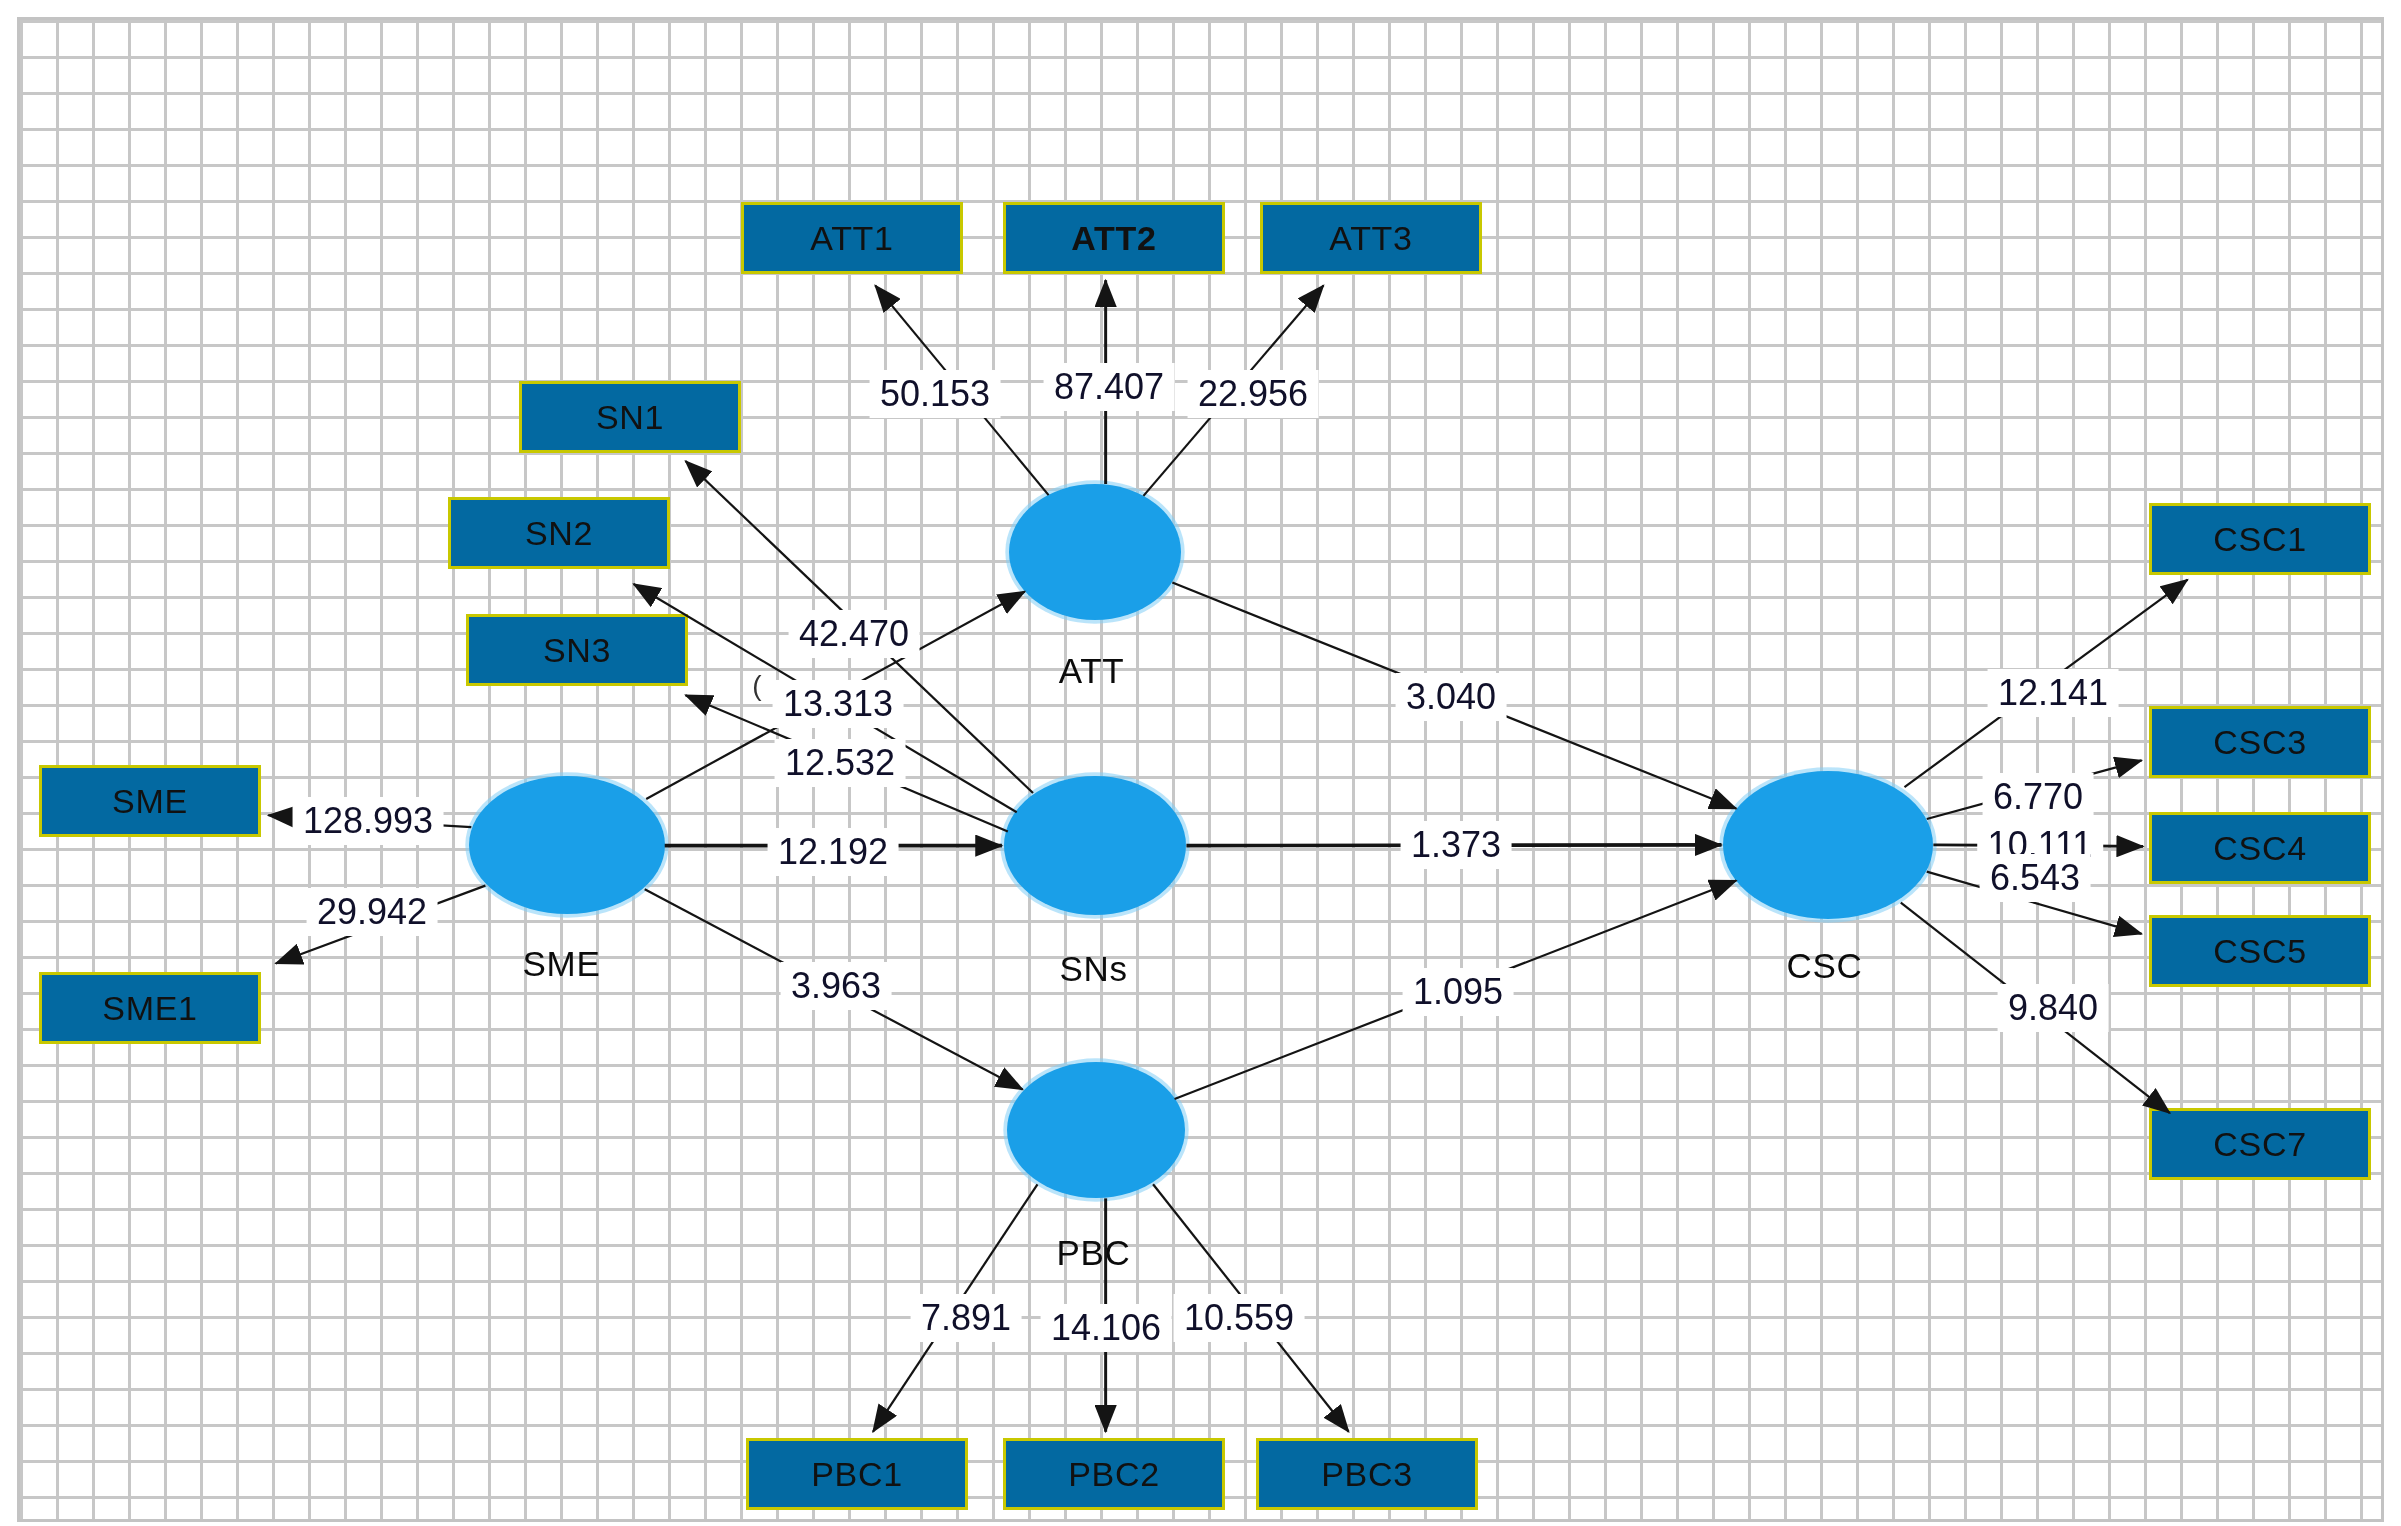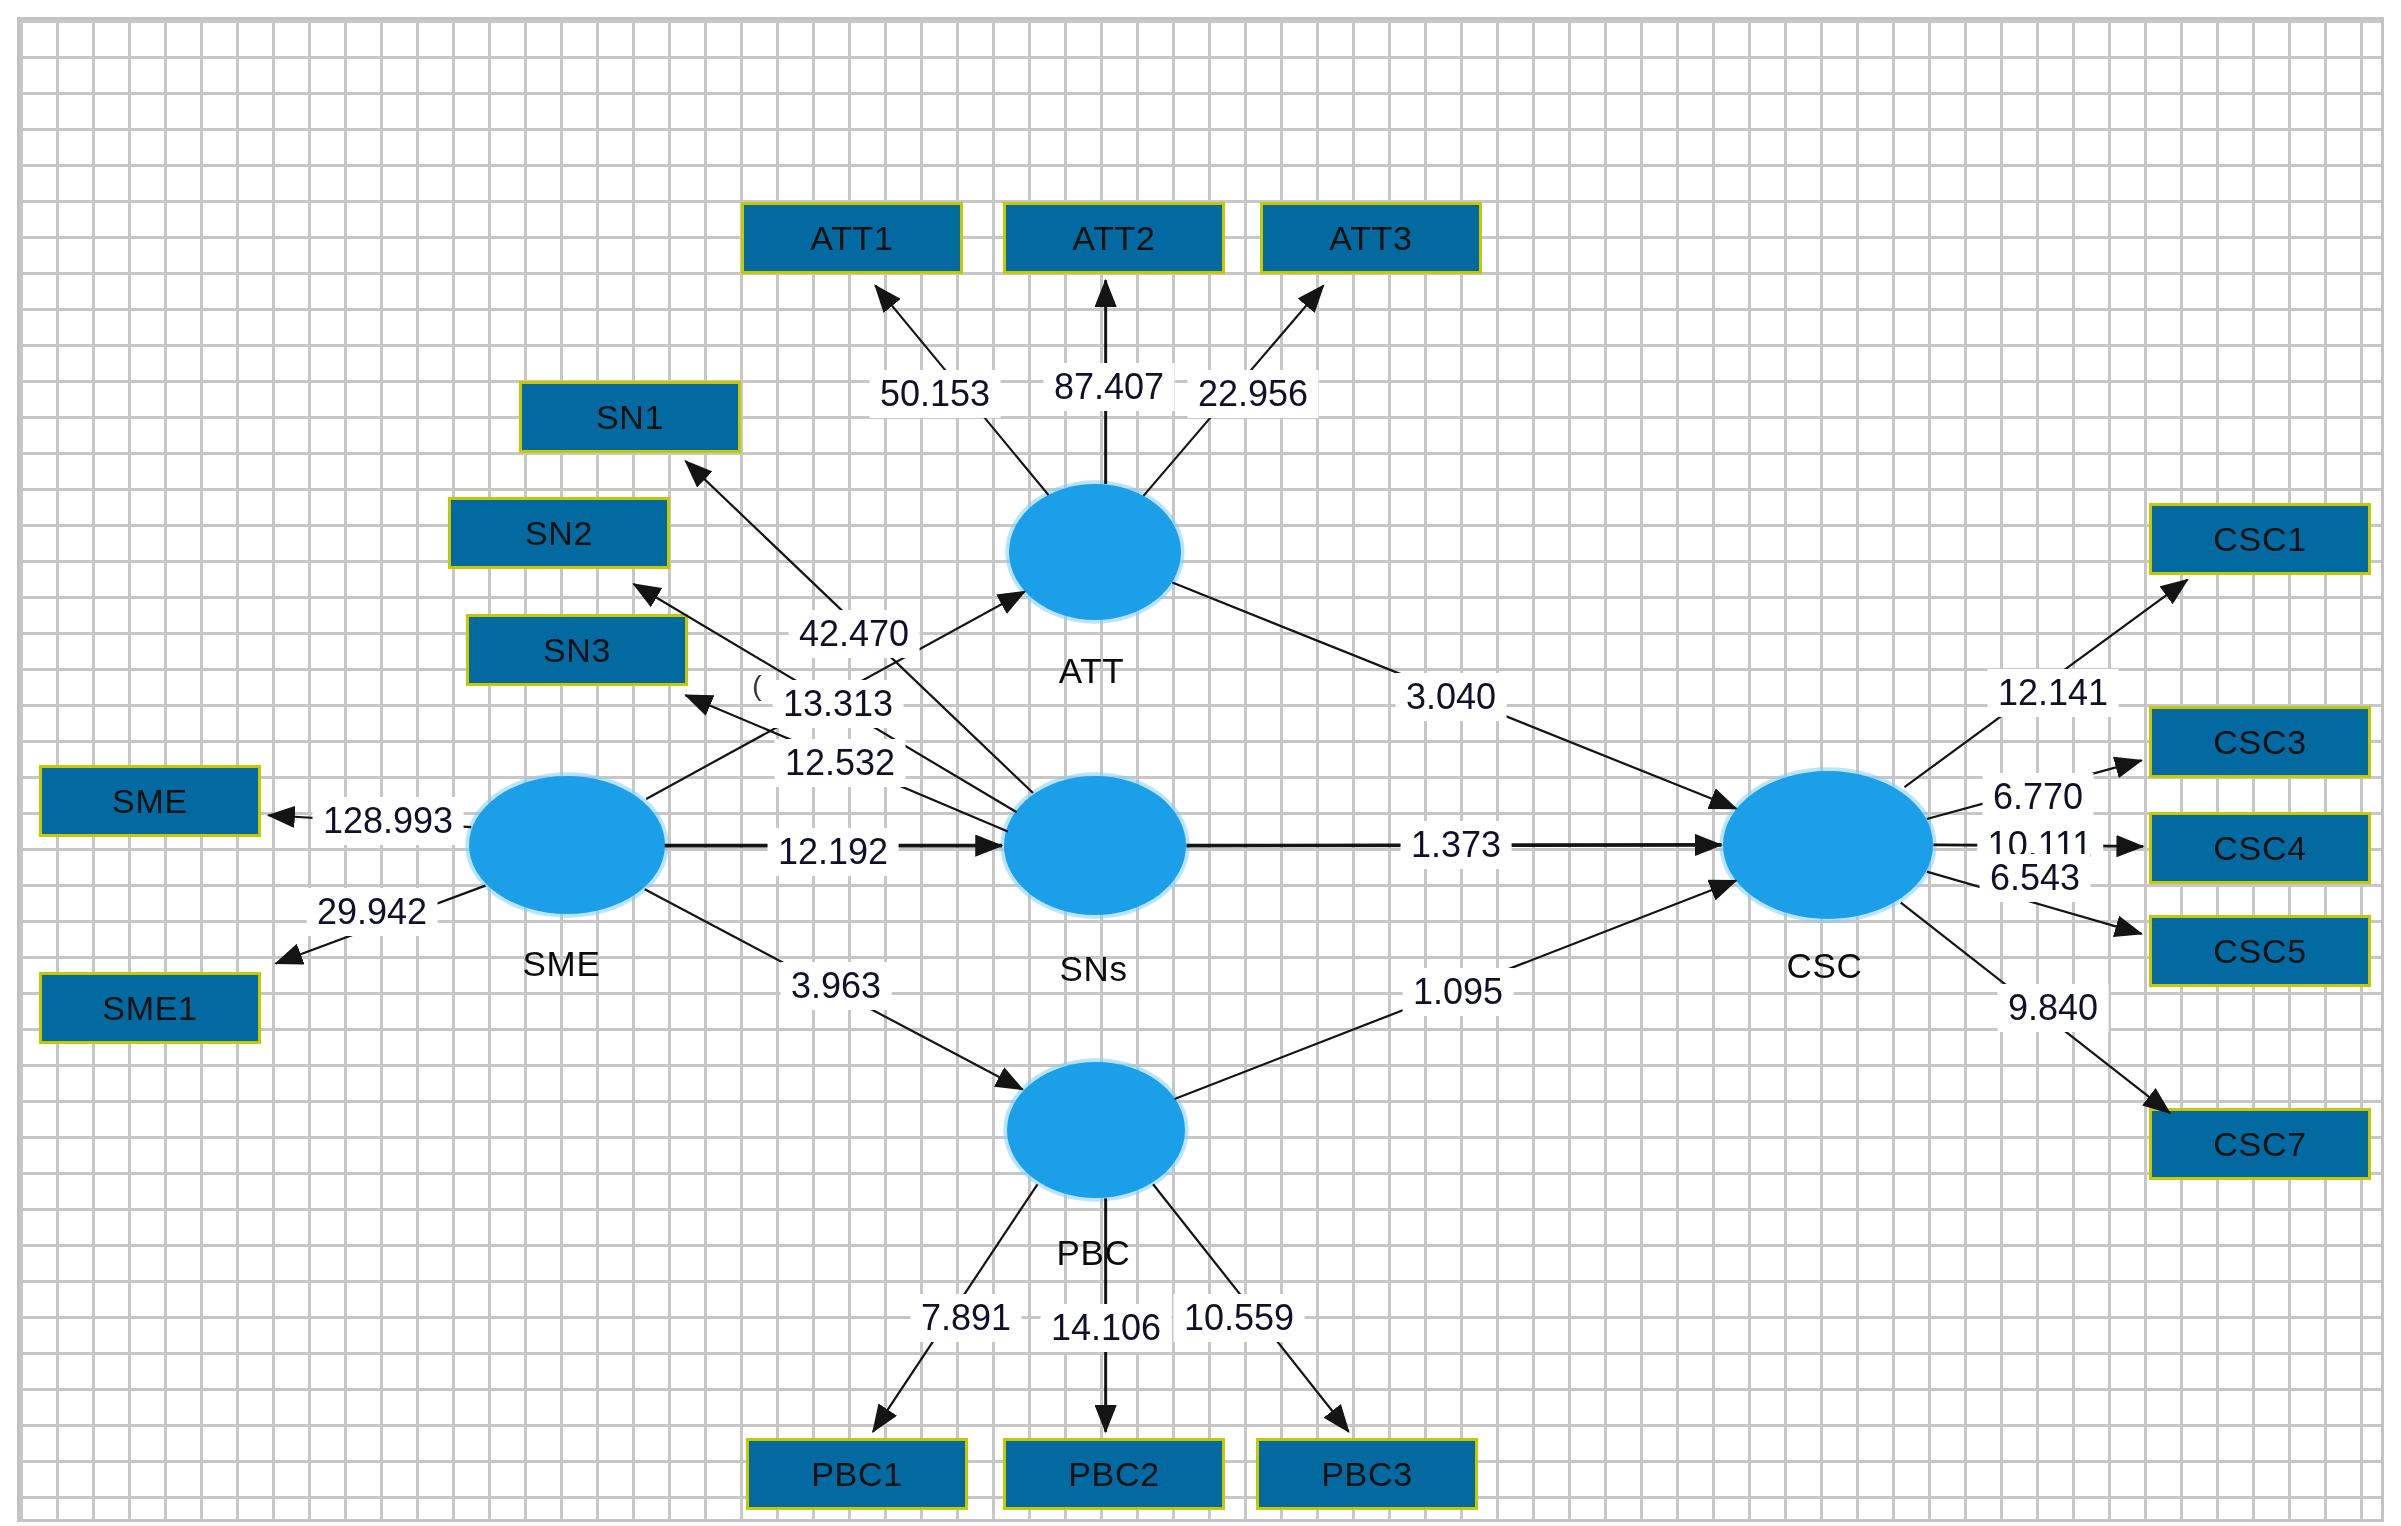--- a/index.html
+++ b/index.html
@@ -56,21 +56,21 @@
 
   <div class="latent-label" style="left:480px;top:944px;">SME</div>
   <div class="latent-label" style="left:1010px;top:651px;">ATT</div>
   <div class="latent-label" style="left:1012px;top:949px;">SNs</div>
   <div class="latent-label" style="left:1012px;top:1233px;">PBC</div>
   <div class="latent-label" style="left:1743px;top:946px;">CSC</div>
 
   <div class="box" style="left:741px;top:202px;">
       <span>ATT1</span>
     </div>
-  <div class="box" style="left:1003px;top:202px;">
+  <div class="box" style="left:1003px;top:202px;font-weight:bold;">
       <span>ATT2</span>
     </div>
   <div class="box" style="left:1260px;top:202px;">
       <span>ATT3</span>
     </div>
   <div class="box" style="left:519px;top:381px;">
       <span>SN1</span>
     </div>
   <div class="box" style="left:448px;top:497px;">
       <span>SN2</span>
@@ -141,21 +141,21 @@
     <line x1="1585" y1="1483" x2="2343" y2="1188" stroke-width="3" marker-end="url(#arr)"></line>
   </svg>
 
   <span class="val" style="left:935px;top:394px;">50.153</span>
   <span class="val" style="left:1109px;top:387px;">87.407</span>
   <span class="val" style="left:1253px;top:394px;text-align:center;">22.956</span>
   <span class="val" style="left:854px;top:634px;">42.470</span>
   <span class="fragment" style="left:757px;top:686px;">(</span>
   <span class="val" style="left:838px;top:704px;">13.313</span>
   <span class="val" style="left:840px;top:763px;">12.532</span>
-  <span class="val" style="left:388px;top:821px;">128.993</span>
+  <span class="val" style="left:368px;top:821px;">128.993</span>
   <span class="val" style="left:372px;top:912px;">29.942</span>
   <span class="val" style="left:833px;top:852px;">12.192</span>
   <span class="val" style="left:836px;top:986px;">3.963</span>
   <span class="val" style="left:1451px;top:697px;text-align:right;">3.040</span>
   <span class="val" style="left:1456px;top:845px;">1.373</span>
   <span class="val" style="left:1458px;top:992px;">1.095</span>
   <span class="val" style="left:2053px;top:693px;">12.141</span>
   <span class="val" style="left:2038px;top:797px;">6.770</span>
   <span class="val" style="left:2040px;top:845px;">10.111</span>
   <span class="val" style="left:2035px;top:878px;">6.543</span>

